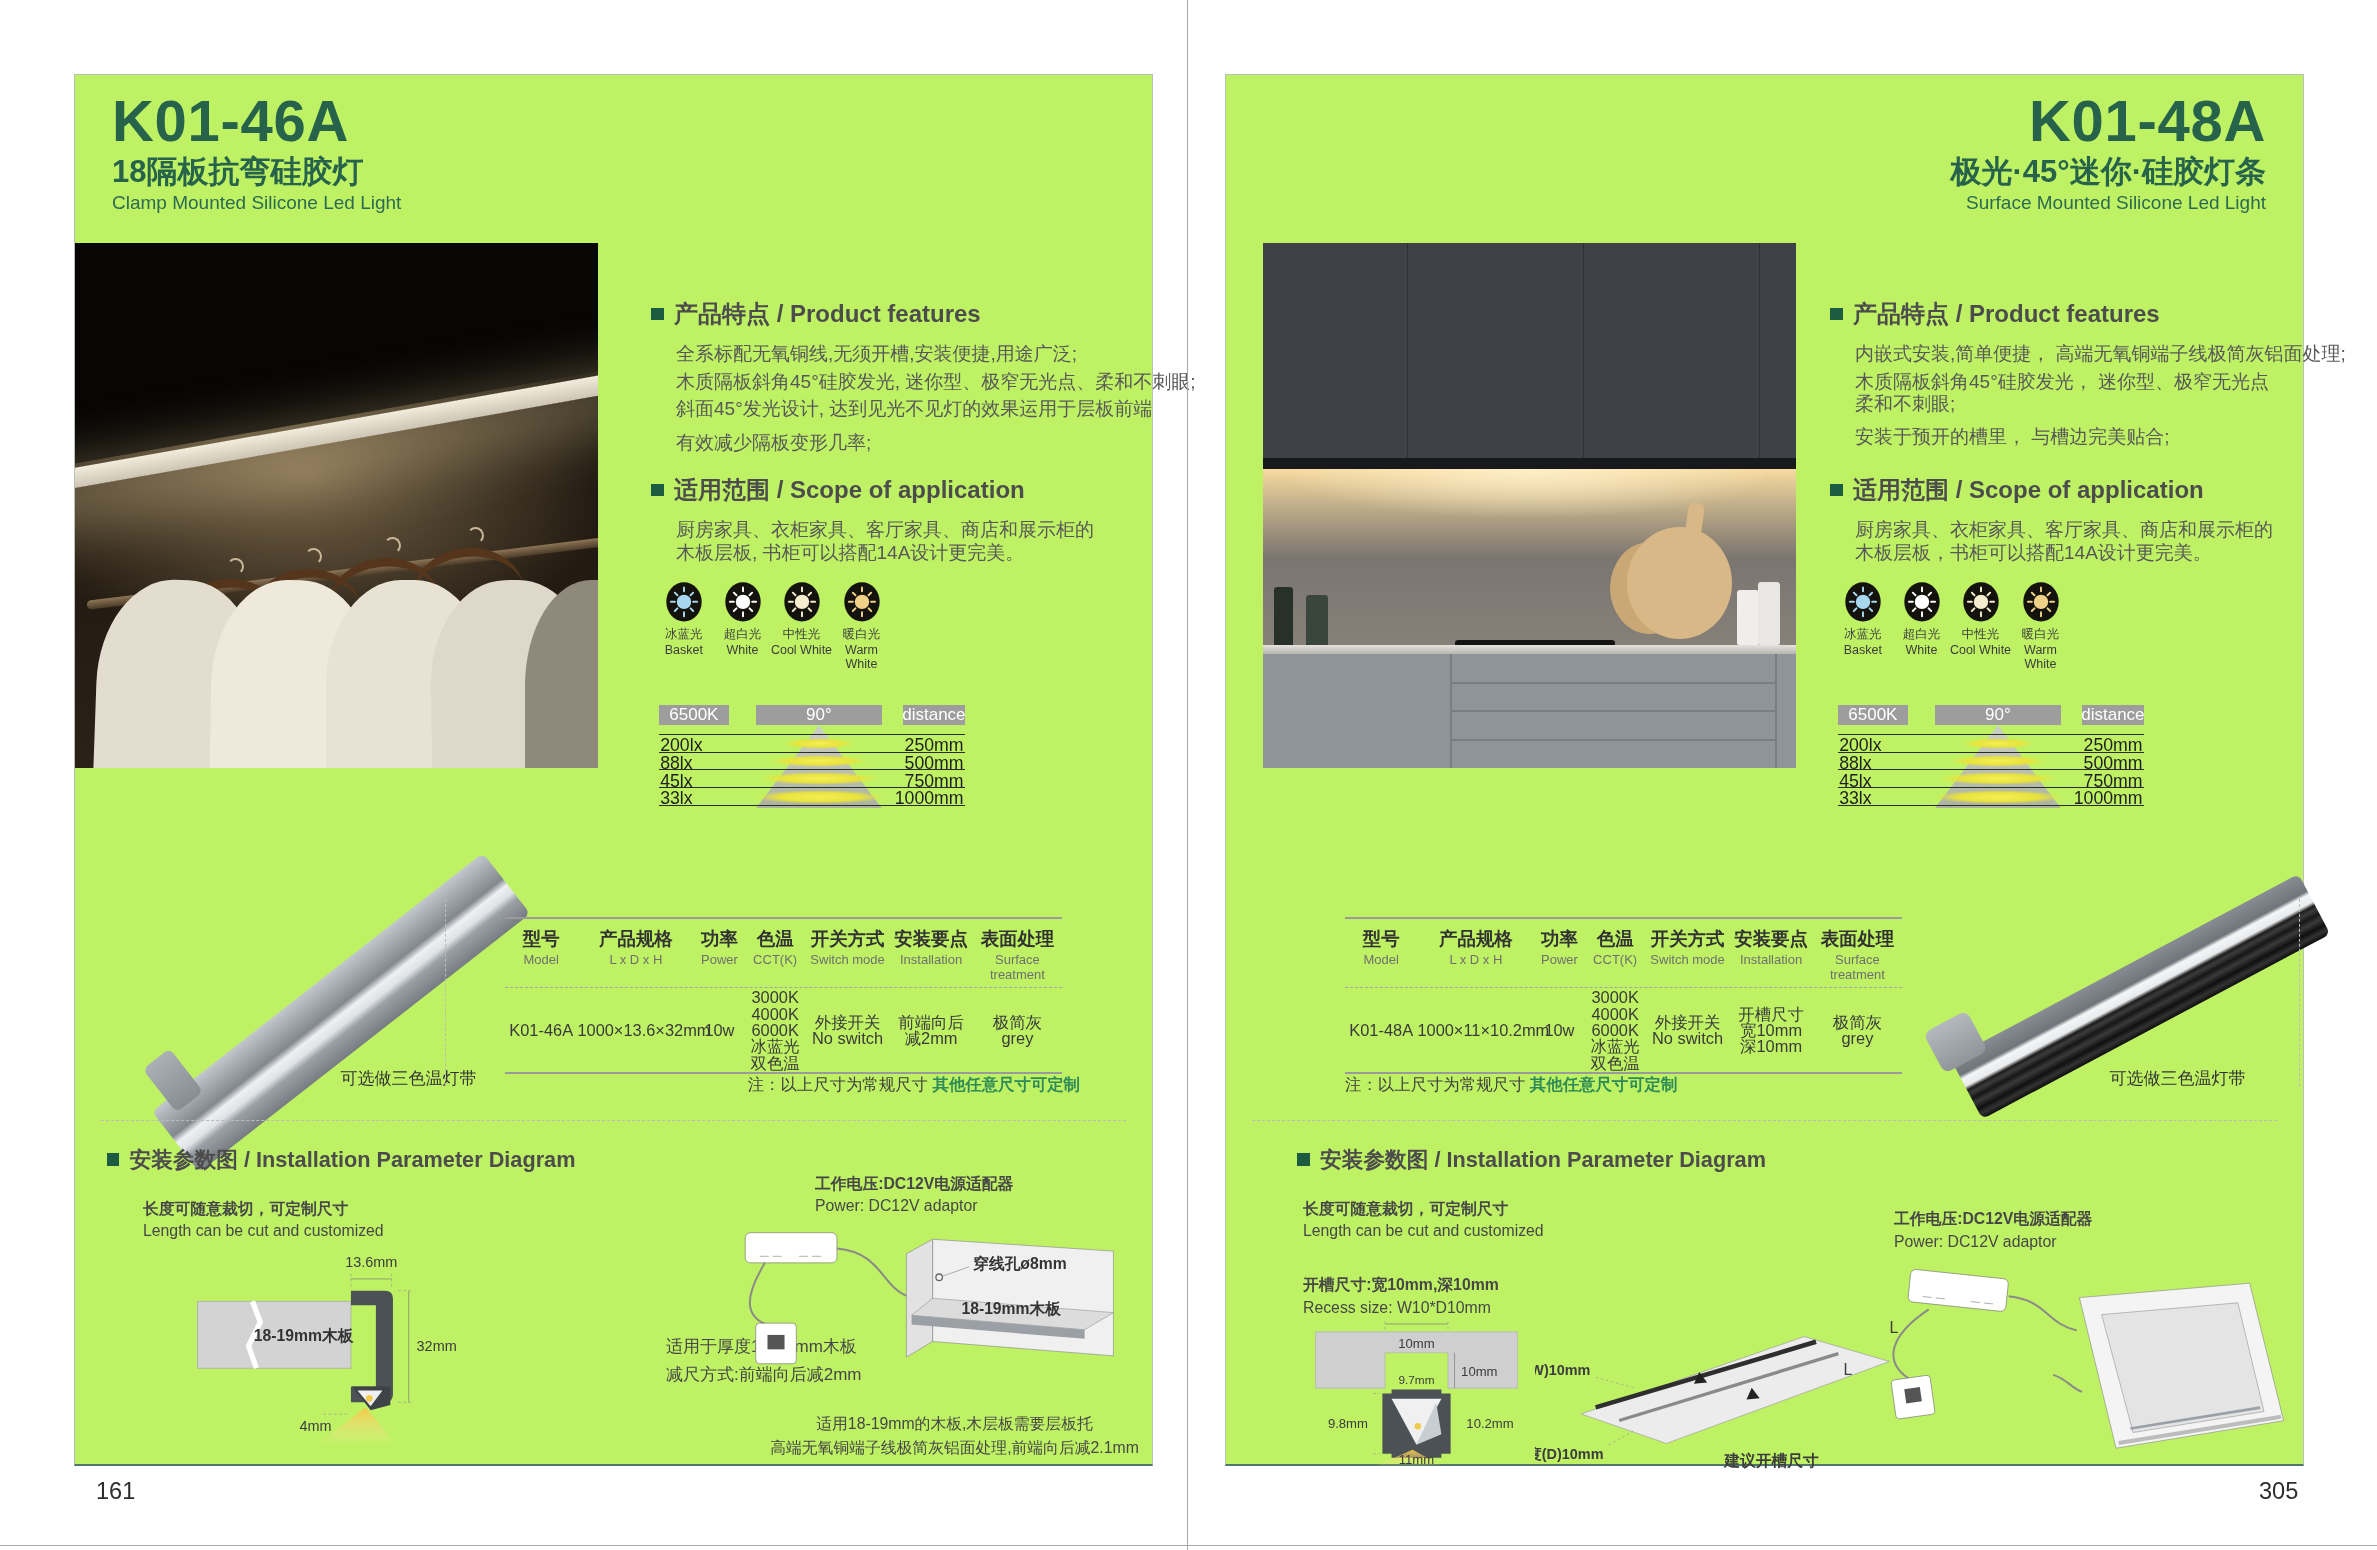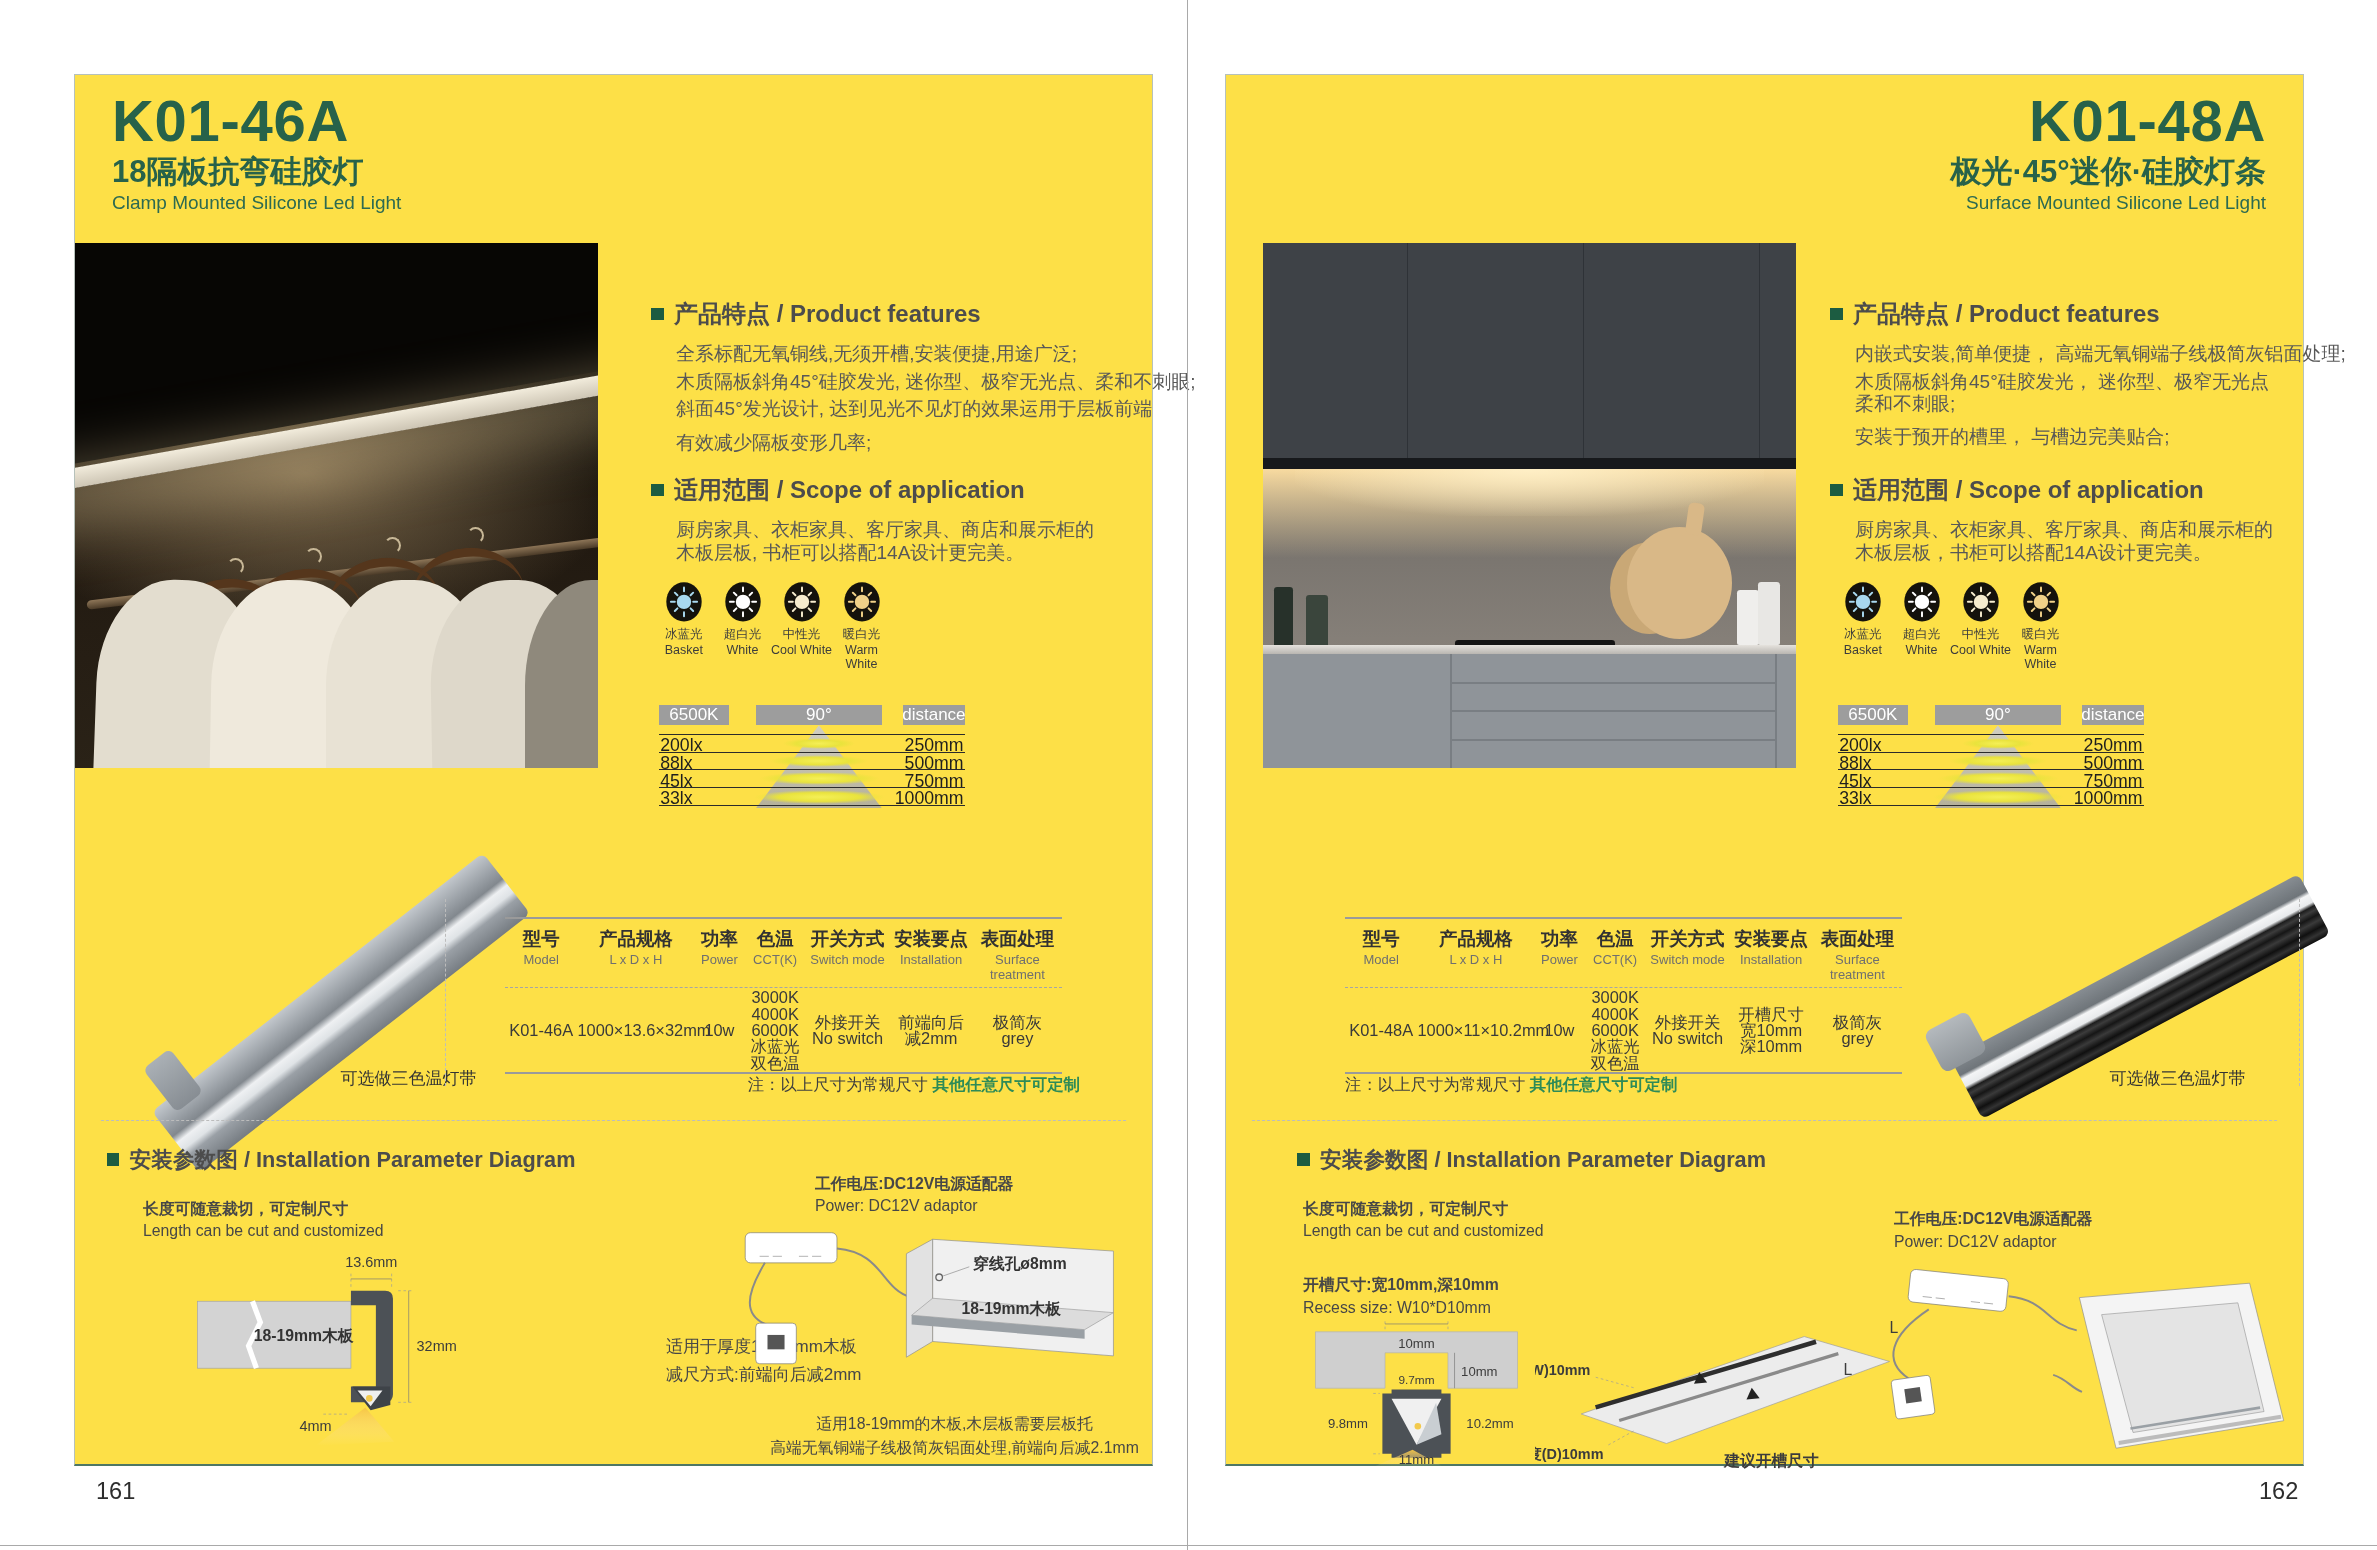--- a/index.html
+++ b/index.html
@@ -6,21 +6,21 @@
   body{
     width:2377px;height:1550px;position:relative;background:#ffffff;
     font-family:"Liberation Sans","DejaVu Sans",sans-serif;color:#555;
     overflow:hidden;
   }
   
   .viewer-split{position:absolute;left:1187px;top:0;width:1.3px;height:1550px;background:#a9a9a9;}
   .viewer-bottom{position:absolute;left:0;top:1545px;width:2377px;height:1.3px;background:#a9a9a9;}
 
   
-  .sheet{position:absolute;top:74px;width:1079px;height:1392px;background:#fde047;
+  .sheet{position:absolute;top:74px;width:1079px;height:1392px;background:#bef264;
          border:1.3px solid #b6c1bb;border-bottom:2.6px solid #4e7765;box-sizing:border-box;}
   #sheet-l{left:74px;} #sheet-r{left:1225px;}
 
   
   .title-block{position:absolute;top:15.8px;}
   .tb-left{left:37px;text-align:left;}
   .tb-right{right:37px;text-align:right;}
   .code{font-size:58px;font-weight:bold;color:#27624a;line-height:1.02;letter-spacing:0.7px;}
   .t-cn{font-size:31px;font-weight:bold;color:#27624a;margin-top:5.3px;line-height:1.1;}
   .t-en{font-size:19px;color:#2c6a51;margin-top:3.9px;line-height:1.1;}
@@ -690,17 +690,17 @@
     <rect x="96" y="184" width="60" height="60" rx="6" fill="#fff" stroke="#777" transform="rotate(-8 126 214)"></rect>
     <rect x="114" y="200" width="24" height="22" fill="#555" transform="rotate(-8 126 211)"></rect>
     <path d="M272,60 C330,66 330,102 376,112" fill="none" stroke="#8a8a8a" stroke-width="3"></path>
     <path d="M380,62 L640,40 L692,250 L436,292 Z" fill="#f4f4f4" stroke="#8b8b8b"></path>
     <path d="M414,88 L622,70 L662,236 L462,268 Z" fill="#e4e4e4" stroke="#9a9a9a"></path>
     <line x1="440" y1="284" x2="688" y2="244" stroke="#bcbcbc" stroke-width="6"></line>
     <line x1="458" y1="262" x2="656" y2="230" stroke="#9aa0a5" stroke-width="4"></line>
     <path d="M340,180 C360,186 368,200 384,206" fill="none" stroke="#8a8a8a" stroke-width="3"></path>
   </svg>
 </div>
-<div class="pagenum" style="left:2259px;top:1478px">162</div>
+<div class="pagenum" style="left:2259px;top:1478px">305</div>
 
 <div class="viewer-split"></div>
 <div class="viewer-bottom"></div>
 
 
 </body></html>

